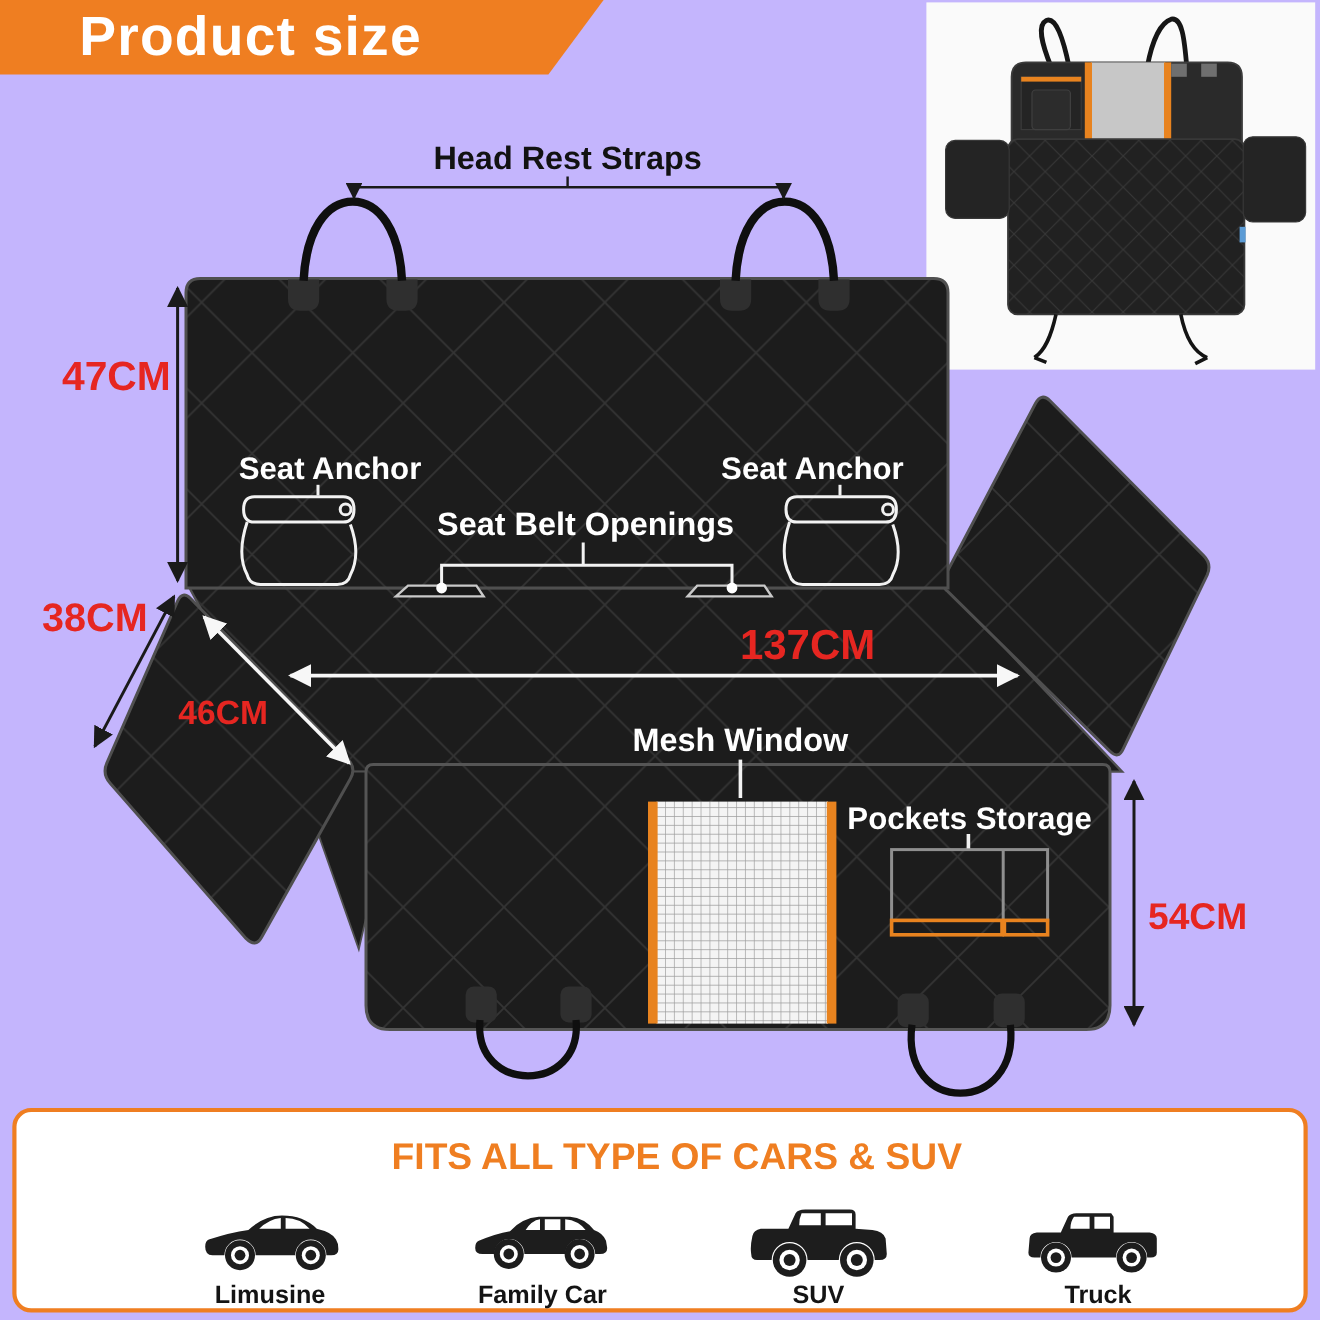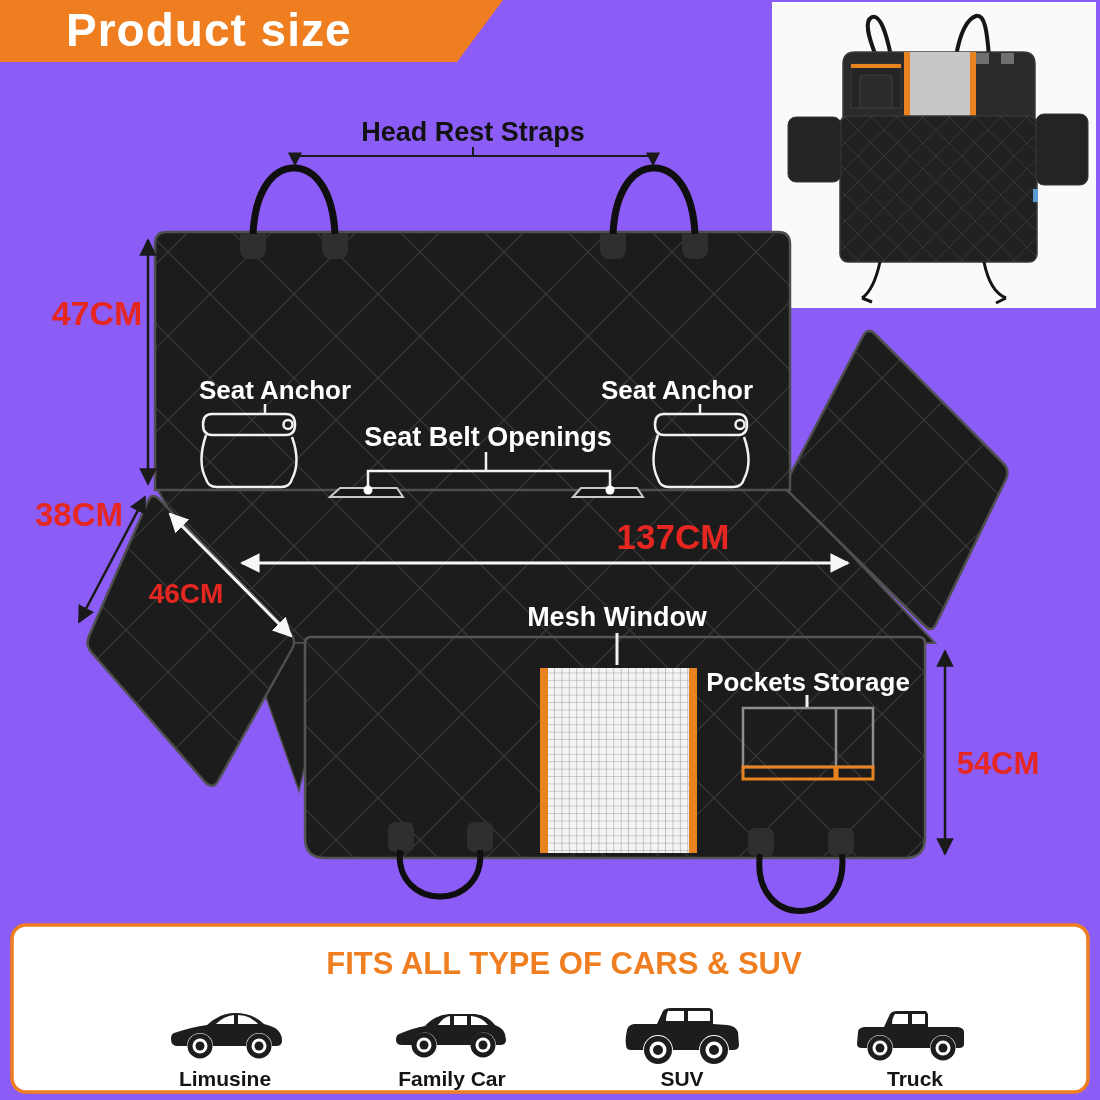--- a/index.html
+++ b/index.html
@@ -1,16 +1,16 @@
 <!DOCTYPE html>
 <html><head>
 <meta charset="utf-8">
 <style>
   html,body{margin:0;padding:0;background:#fff;}
-  .stage{position:relative;width:1100px;height:1100px;background:#8b5cf6;overflow:hidden;
+  .stage{position:relative;width:1100px;height:1100px;background:#c4b5fd;overflow:hidden;
          font-family:"Liberation Sans", sans-serif;}
   svg{display:block}
   text{font-family:"Liberation Sans", sans-serif;}
   .banner-text{font-size:46px;font-weight:bold;fill:#ffffff;letter-spacing:1px;}
   .lbl-black{font-size:27px;font-weight:bold;fill:#121212;}
   .lbl-white{font-size:26px;font-weight:bold;fill:#ffffff;}
   .lbl-red{font-weight:bold;fill:#e62621;}
   .fits-title{font-size:31px;font-weight:bold;fill:#ef7e21;}
   .car-label{font-size:21px;font-weight:bold;fill:#141414;}
 </style>

